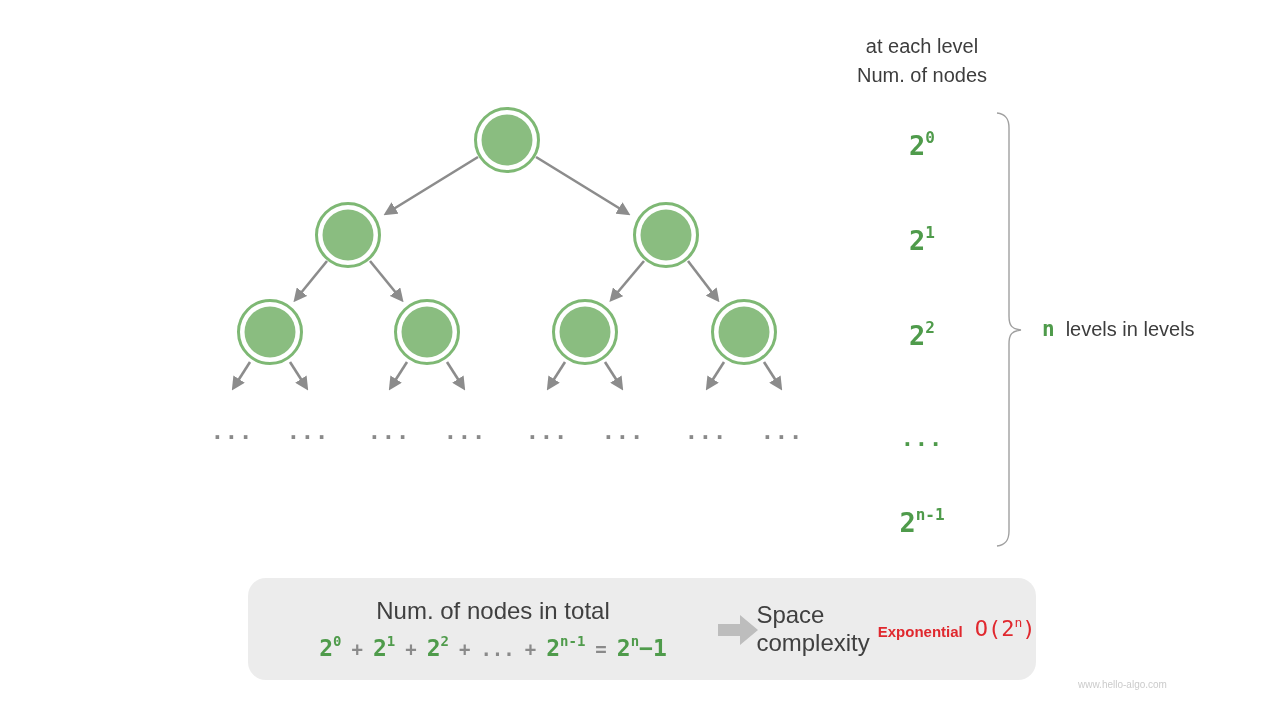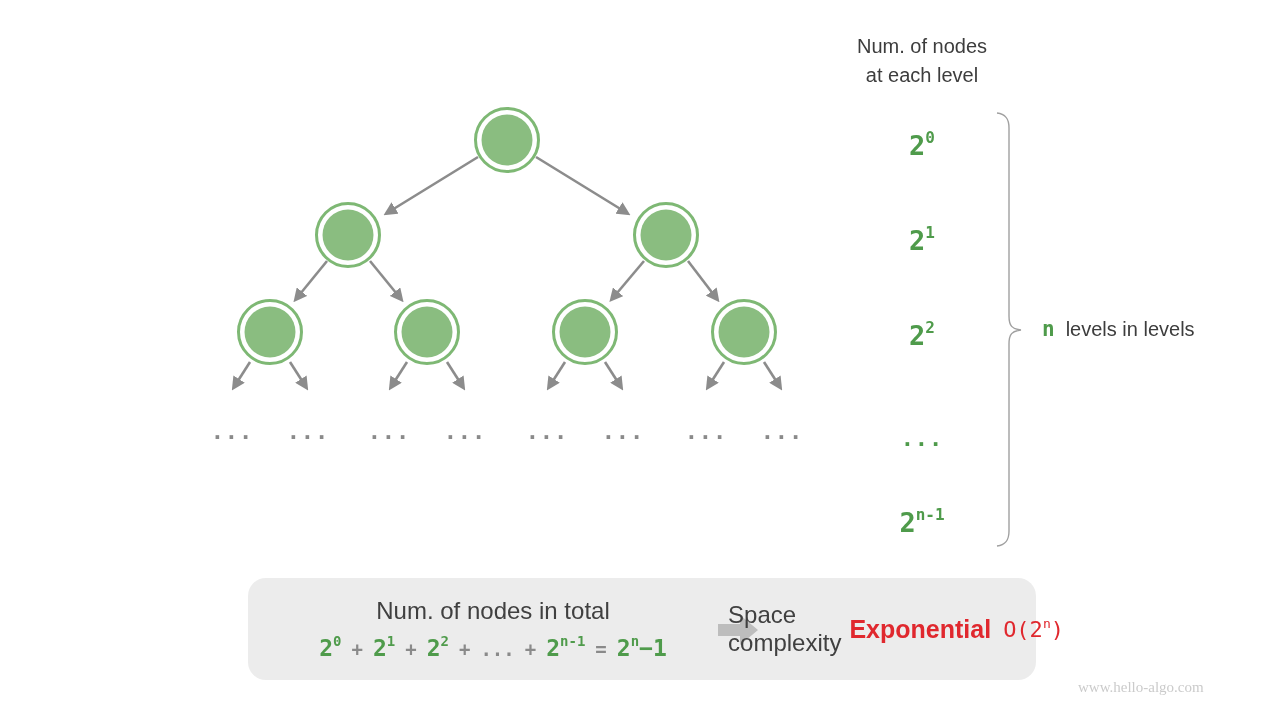--- a/index.html
+++ b/index.html
@@ -49,28 +49,28 @@
     position:absolute;left:528px;top:0;width:240px;height:100%;
     display:flex;flex-direction:row;justify-content:center;align-items:center;gap:8px;
   }
   .box-title{font-size:24px;font-weight:400;color:#404040;}
   .formula{display:flex;align-items:baseline;gap:10px;}
   .tok{font-family:"DejaVu Sans Mono",monospace;font-weight:700;}
   .tok.pow{font-size:23px;color:#4f9b4b;}
   .tok.pow sup{font-size:14px;position:relative;top:-1px;}
   .tok.op{font-size:19px;color:#8a8a8a;}
   .complexity{display:flex;align-items:baseline;gap:12px;color:#e0282e;}
-  .complexity .word{font-size:25px;font-weight:700;}
+  .complexity .word{font-size:15px;font-weight:700;}
   .complexity .bigo{font-family:"DejaVu Sans Mono",monospace;font-weight:400;font-size:22px;}
   .complexity .bigo sup{font-size:13px;position:relative;top:-1px;}
   .block-arrow{position:absolute;left:470px;top:36px;}
 
   .watermark{
     position:absolute;left:1078px;top:679px;
-    font-family:Liberation Serif, serif;font-size:15px;color:#cbcbcb;
+    font-family:Liberation Sans, sans-serif;font-size:10px;color:#cbcbcb;
   }
 </style>
 </head>
 <body>
 
 <div class="stage">
 
   <svg class="layer" viewBox="0 0 1280 720">
     <defs>
       <marker id="ah" viewBox="0 0 10 10" refX="7" refY="5" markerWidth="5.2" markerHeight="5.2" orient="auto-start-reverse">
@@ -134,22 +134,22 @@
   <span class="tdots" style="left:232px">...</span>
   <span class="tdots" style="left:308px">...</span>
   <span class="tdots" style="left:389px">...</span>
   <span class="tdots" style="left:465px">...</span>
   <span class="tdots" style="left:547px">...</span>
   <span class="tdots" style="left:623px">...</span>
   <span class="tdots" style="left:706px">...</span>
   <span class="tdots" style="left:782px">...</span>
 
   <div class="rp-header">
+    <div>at each level</div>
     <div>Num. of nodes</div>
-    <div>at each level</div>
   </div>
 
   <div class="level-label" style="top:123px">
     <span>2</span><sup>0</sup>
   </div>
   <div class="level-label" style="top:218px">
     <span>2</span><sup>1</sup>
   </div>
   <div class="level-label" style="top:313px">
     <span>2</span><sup>2</sup>

